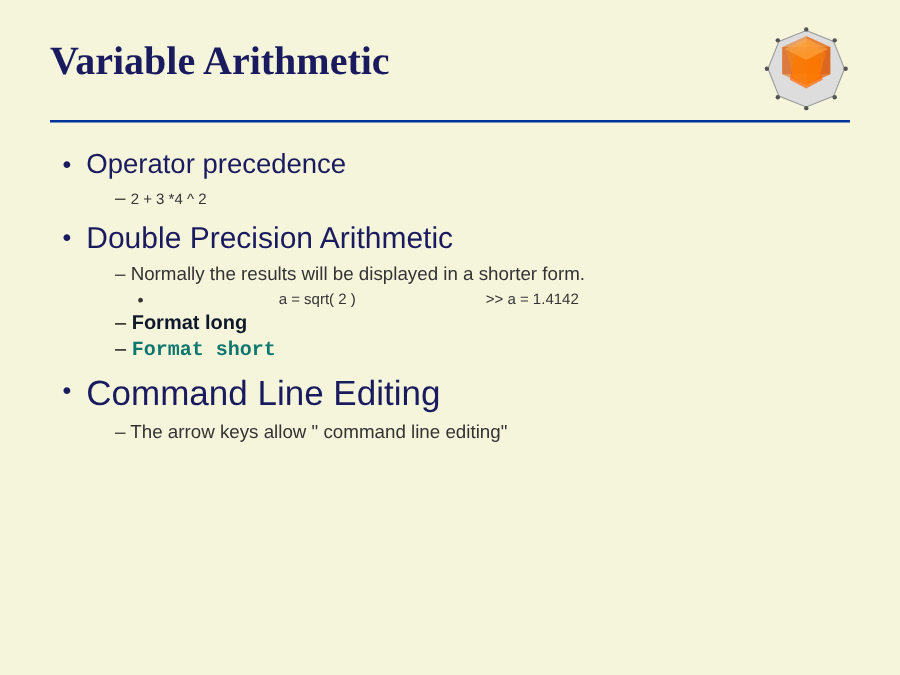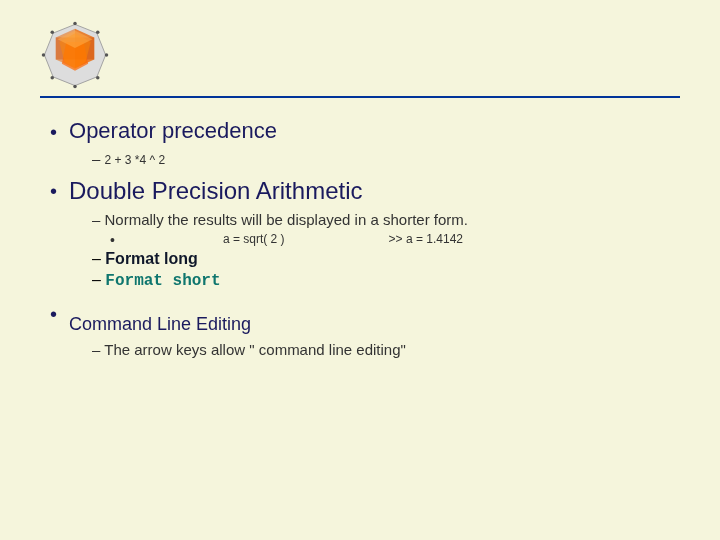--- a/index.html
+++ b/index.html
@@ -119,20 +119,21 @@
     }
 
     
   </style>
 </head>
 <body>
 
 <div class="slide">
 
   <div class="header-area">
+    <h1 class="title">Variable Arithmetic</h1>
 
     <svg class="logo" viewBox="0 0 80 80" xmlns="http://www.w3.org/2000/svg">
 
       <polygon points="40,5 65,15 75,40 65,65 40,75 15,65 5,40 15,15" fill="#ddd" stroke="#999" stroke-width="1"></polygon>
 
       <polygon points="40,10 62,20 62,45 40,55" fill="#e87722" opacity="0.9"></polygon>
       <polygon points="40,10 18,20 18,45 40,55" fill="#e87722" opacity="0.6"></polygon>
       <polygon points="18,20 62,20 62,45 18,45" fill="#cc4400" opacity="0.4"></polygon>
       <polygon points="30,25 50,25 55,50 40,58 25,50" fill="#ff6600" opacity="0.7"></polygon>
       <polygon points="40,15 58,25 52,48 40,56 28,48 22,25" fill="#ff8800" opacity="0.5"></polygon>
@@ -180,21 +181,21 @@
       <span>– </span><span class="format-long">Format long</span>
     </div>
 
 
     <div style="margin-left:42px; margin-bottom:6px;">
       <span>– </span><span class="format-short">Format short</span>
     </div>
 
     <div class="bullet-main section-gap">
       <span class="dot">•</span>
-      <span style="font-size:18px;margin-top:14px;">Command Line Editing</span>
+      <span style="font-size:28px;">Command Line Editing</span>
     </div>
 
     <div class="sub-item-dash">
       <span>The arrow keys allow " command line editing"</span>
     </div>
 
   </div>
 </div>
 
 </body></html>

